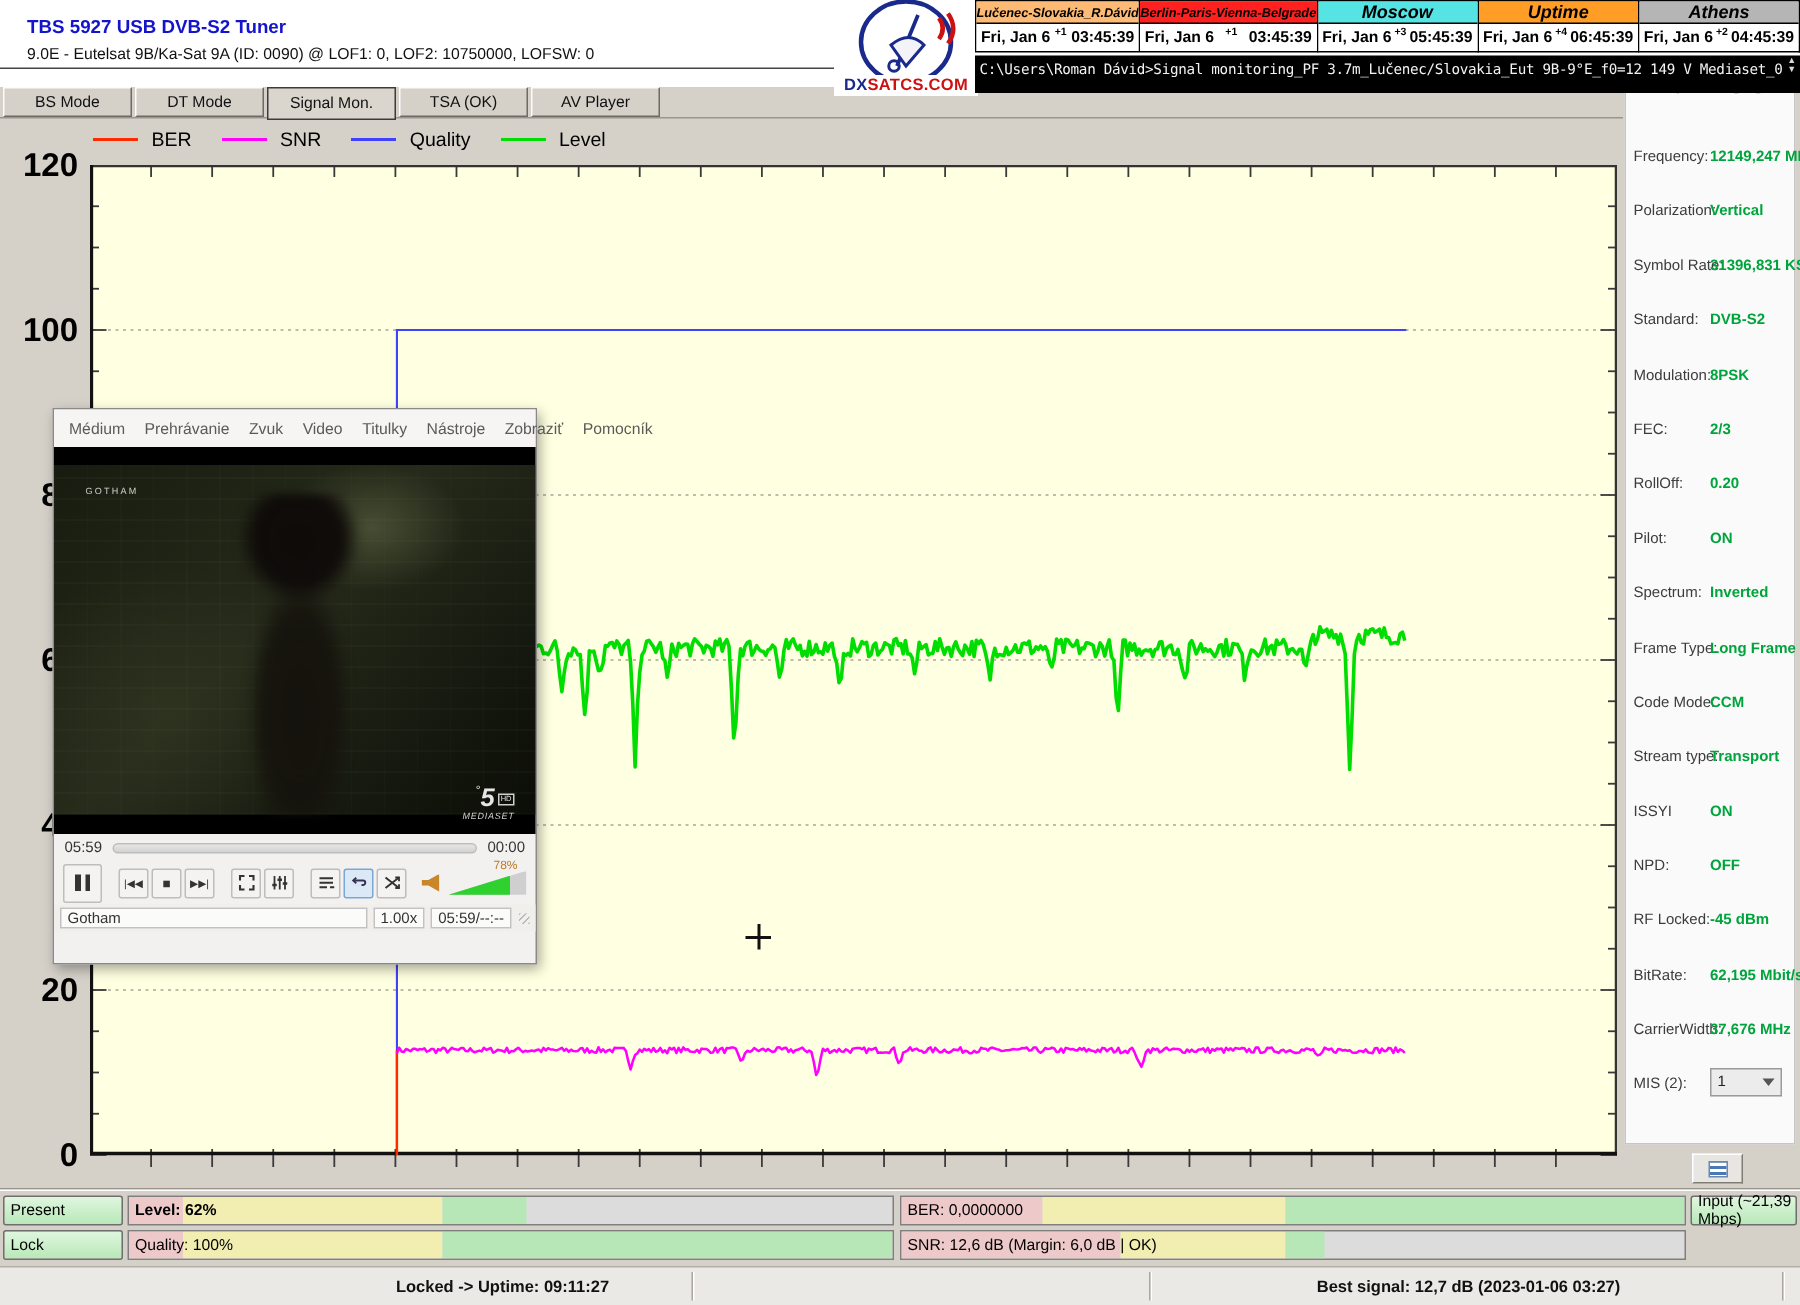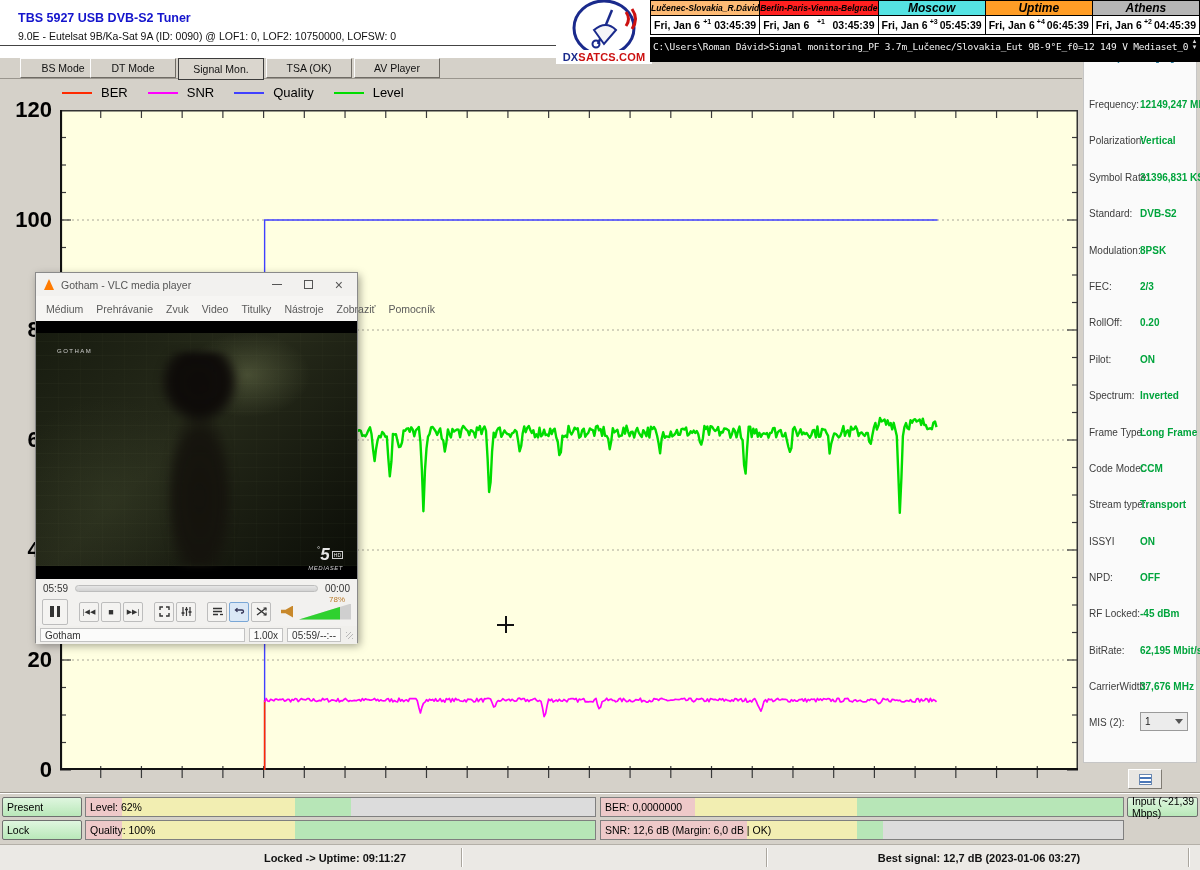--- a/index.html
+++ b/index.html
@@ -223,21 +223,21 @@
 
   <div class="terminal">
     <div class="terminal-text">C:\Users\Roman Dávid&gt;Signal monitoring_PF 3.7m_Lučenec/Slovakia_Eut 9B-9°E_f0=12 149 V Mediaset_01/2023</div>
     <div class="terminal-scroll">
       <span>▲</span>
       <span>▼</span>
     </div>
   </div>
 
   <div class="tabbar" id="tabbar">
-      <div class="tab" style="left: 20px;">BS Mode</div>
+      <div class="tab" style="left: 2px;">BS Mode</div>
       <div class="tab" style="left: 90px;">DT Mode</div>
       <div class="tab active" style="left: 178px;">Signal Mon.</div>
       <div class="tab" style="left: 266px;">TSA (OK)</div>
       <div class="tab" style="left: 354px;">AV Player</div>
     </div>
 
   <div class="legend" id="legend">
       <div class="legend-item">
         <span class="legend-line" style="background: rgb(255, 42, 0);"></span>
         <span class="legend-label">BER</span>
@@ -375,29 +375,20 @@
       <line x1="0" y1="659" x2="1018" y2="659" stroke="#111" stroke-width="2.2"></line>
       <polyline points="204.61800000000002,660 204.61800000000002,110 877.516,110" fill="none" stroke="#4040ff" stroke-width="1.4"></polyline>
       <line x1="204.61800000000002" y1="660" x2="204.61800000000002" y2="590.15" stroke="#ff2a00" stroke-width="1.6"></line>
       <polyline points="204.6,592.1 206.1,588.5 207.7,591.0 209.2,591.3 210.7,589.3 212.3,590.0 213.8,590.8 215.3,589.2 216.8,589.2 218.4,590.0 219.9,589.4 221.4,589.6 222.9,588.9 224.5,591.1 226.0,590.6 227.5,589.3 229.1,589.4 230.6,591.9 232.1,589.4 233.6,590.3 235.2,588.5 236.7,589.0 238.2,591.6 239.7,590.1 241.3,588.5 242.8,589.4 244.3,589.6 245.8,589.9 247.4,588.6 248.9,588.6 250.4,590.6 252.0,590.8 253.5,588.9 255.0,590.8 256.5,591.5 258.1,590.9 259.6,590.4 261.1,590.9 262.6,588.5 264.2,589.9 265.7,589.3 267.2,588.7 268.8,591.8 270.3,591.0 271.8,589.9 273.3,590.1 274.9,590.5 276.4,591.3 277.9,588.6 279.4,591.9 281.0,590.7 282.5,590.8 284.0,589.5 285.5,588.5 287.1,590.1 288.6,591.4 290.1,590.5 291.7,591.0 293.2,590.7 294.7,590.4 296.2,590.8 297.8,590.0 299.3,589.7 300.8,591.2 302.3,588.6 303.9,590.3 305.4,588.8 306.9,589.6 308.5,589.6 310.0,590.1 311.5,590.1 313.0,589.4 314.6,588.5 316.1,590.5 317.6,589.3 319.1,591.1 320.7,589.8 322.2,590.7 323.7,590.8 325.3,590.6 326.8,589.0 328.3,588.7 329.8,591.6 331.4,588.9 332.9,591.8 334.4,590.5 335.9,591.5 337.5,591.8 339.0,588.2 340.5,591.2 342.0,589.6 343.6,591.5 345.1,590.3 346.6,589.8 348.2,591.5 349.7,588.5 351.2,588.7 352.7,588.6 354.3,588.7 355.8,588.6 357.3,590.7 358.8,597.3 360.4,603.0 361.9,597.4 363.4,593.4 365.0,592.1 366.5,589.7 368.0,591.2 369.5,589.2 371.1,590.2 372.6,589.4 374.1,591.2 375.6,588.7 377.2,591.2 378.7,590.6 380.2,588.6 381.8,591.6 383.3,590.2 384.8,592.1 386.3,588.6 387.9,589.6 389.4,588.5 390.9,592.0 392.4,588.6 394.0,591.4 395.5,588.3 397.0,589.9 398.5,589.5 400.1,591.0 401.6,591.2 403.1,591.3 404.7,589.9 406.2,591.9 407.7,589.1 409.2,589.4 410.8,589.3 412.3,590.2 413.8,591.9 415.3,591.7 416.9,588.5 418.4,591.6 419.9,589.4 421.5,588.6 423.0,591.9 424.5,588.7 426.0,588.8 427.6,588.3 429.1,588.4 430.6,589.1 432.1,592.8 433.7,597.0 435.2,596.3 436.7,592.2 438.2,590.5 439.8,591.2 441.3,590.5 442.8,588.7 444.4,589.9 445.9,590.7 447.4,589.7 448.9,589.2 450.5,590.8 452.0,589.3 453.5,590.4 455.0,591.3 456.6,590.9 458.1,588.3 459.6,588.2 461.2,589.6 462.7,588.7 464.2,588.5 465.7,591.3 467.3,589.6 468.8,591.6 470.3,590.2 471.8,589.9 473.4,589.1 474.9,588.4 476.4,590.2 478.0,591.4 479.5,590.4 481.0,591.4 482.5,597.8 484.1,606.6 485.6,603.7 487.1,595.6 488.6,589.2 490.2,590.7 491.7,589.2 493.2,592.0 494.7,590.9 496.3,590.0 497.8,591.3 499.3,589.3 500.9,591.0 502.4,591.2 503.9,589.5 505.4,590.4 507.0,591.8 508.5,589.1 510.0,588.9 511.5,588.6 513.1,588.6 514.6,589.5 516.1,588.4 517.7,592.0 519.2,589.1 520.7,589.8 522.2,589.3 523.8,588.6 525.3,591.9 526.8,591.6 528.3,591.8 529.9,591.7 531.4,591.7 532.9,592.0 534.4,589.7 536.0,588.4 537.5,594.9 539.0,598.6 540.6,597.2 542.1,591.8 543.6,591.1 545.1,590.3 546.7,588.2 548.2,590.4 549.7,589.5 551.2,589.1 552.8,590.5 554.3,590.5 555.8,591.8 557.4,591.2 558.9,589.0 560.4,588.3 561.9,591.5 563.5,588.5 565.0,590.1 566.5,591.6 568.0,591.3 569.6,589.8 571.1,591.4 572.6,591.8 574.2,591.0 575.7,589.6 577.2,589.9 578.7,590.2 580.3,588.2 581.8,591.8 583.3,590.5 584.8,590.9 586.4,592.1 587.9,592.1 589.4,590.5 590.9,591.7 592.5,591.2 594.0,588.5 595.5,589.1 597.1,589.1 598.6,590.4 600.1,588.8 601.6,588.4 603.2,589.0 604.7,589.5 606.2,589.9 607.7,590.7 609.3,590.5 610.8,590.2 612.3,590.2 613.9,589.9 615.4,589.3 616.9,589.5 618.4,589.6 620.0,589.3 621.5,588.7 623.0,588.8 624.5,588.3 626.1,590.4 627.6,590.2 629.1,588.4 630.7,588.3 632.2,590.7 633.7,591.8 635.2,590.8 636.8,588.7 638.3,589.3 639.8,589.2 641.3,588.4 642.9,589.0 644.4,591.3 645.9,591.2 647.4,589.0 649.0,591.7 650.5,588.6 652.0,589.0 653.6,589.6 655.1,589.3 656.6,590.0 658.1,590.4 659.7,588.7 661.2,589.9 662.7,588.7 664.2,591.0 665.8,589.4 667.3,590.4 668.8,590.6 670.4,591.4 671.9,589.8 673.4,591.2 674.9,588.6 676.5,588.9 678.0,590.8 679.5,589.4 681.0,588.7 682.6,591.6 684.1,590.9 685.6,588.5 687.1,592.1 688.7,591.6 690.2,590.5 691.7,592.0 693.3,589.4 694.8,588.6 696.3,591.4 697.8,595.2 699.4,598.2 700.9,601.2 702.4,597.3 703.9,591.6 705.5,589.7 707.0,592.0 708.5,588.9 710.1,589.8 711.6,589.2 713.1,591.6 714.6,590.8 716.2,589.3 717.7,588.4 719.2,590.0 720.7,589.8 722.3,589.1 723.8,589.4 725.3,589.3 726.9,589.8 728.4,591.7 729.9,591.9 731.4,589.7 733.0,591.2 734.5,589.8 736.0,591.1 737.5,591.2 739.1,589.7 740.6,589.7 742.1,588.9 743.6,591.2 745.2,588.6 746.7,591.9 748.2,589.4 749.8,590.5 751.3,589.0 752.8,589.5 754.3,589.0 755.9,591.7 757.4,588.5 758.9,590.1 760.4,588.9 762.0,590.4 763.5,588.7 765.0,589.0 766.6,589.3 768.1,588.6 769.6,588.8 771.1,591.3 772.7,589.3 774.2,591.5 775.7,591.6 777.2,588.4 778.8,588.4 780.3,591.9 781.8,591.8 783.4,591.1 784.9,588.5 786.4,588.7 787.9,588.4 789.5,591.0 791.0,591.3 792.5,592.0 794.0,590.3 795.6,589.9 797.1,591.5 798.6,590.8 800.1,590.2 801.7,591.2 803.2,591.9 804.7,591.9 806.3,591.7 807.8,589.7 809.3,590.3 810.8,589.0 812.4,589.3 813.9,590.1 815.4,589.4 816.9,592.2 818.5,593.6 820.0,593.1 821.5,591.5 823.1,588.4 824.6,589.3 826.1,589.8 827.6,589.0 829.2,591.4 830.7,591.8 832.2,589.3 833.7,589.6 835.3,590.4 836.8,590.0 838.3,590.6 839.8,590.2 841.4,591.6 842.9,591.8 844.4,591.8 846.0,590.7 847.5,590.7 849.0,591.3 850.5,589.6 852.1,591.6 853.6,591.9 855.1,592.1 856.6,588.9 858.2,588.7 859.7,591.9 861.2,589.1 862.8,590.8 864.3,590.5 865.8,588.6 867.3,589.0 868.9,592.0 870.4,588.3 871.9,591.3 873.4,589.6 875.0,590.4 876.5,591.9" fill="none" stroke="#ff00ff" stroke-width="1.7" stroke-linejoin="round"></polyline>
       <polyline points="204.6,325.7 206.1,318.7 207.7,318.7 209.2,324.8 210.7,317.4 212.3,318.0 213.8,324.0 215.3,322.2 216.8,324.2 218.4,324.7 219.9,317.1 221.4,317.3 222.9,319.6 224.5,321.8 226.0,317.3 227.5,317.9 229.1,318.0 230.6,318.6 232.1,316.1 233.6,319.4 235.2,324.3 236.7,319.2 238.2,323.9 239.7,317.3 241.3,325.8 242.8,317.6 244.3,319.8 245.8,317.9 247.4,322.2 248.9,318.2 250.4,317.8 252.0,327.3 253.5,325.0 255.0,325.4 256.5,327.5 258.1,320.8 259.6,318.0 261.1,320.2 262.6,317.5 264.2,317.3 265.7,318.0 267.2,325.3 268.8,321.0 270.3,322.2 271.8,323.1 273.3,321.3 274.9,318.7 276.4,321.5 277.9,323.2 279.4,321.8 281.0,324.8 282.5,319.3 284.0,318.5 285.5,324.2 287.1,324.7 288.6,320.4 290.1,321.1 291.7,316.4 293.2,320.9 294.7,324.0 296.2,320.5 297.8,320.9 299.3,320.1 300.8,320.9 302.3,325.8 303.9,325.3 305.4,326.4 306.9,323.8 308.5,320.1 310.0,317.2 311.5,323.9 313.0,338.8 314.6,351.1 316.1,338.7 317.6,330.2 319.1,325.9 320.7,327.2 322.2,322.0 323.7,323.3 325.3,326.7 326.8,326.4 328.3,348.1 329.8,366.3 331.4,351.7 332.9,323.9 334.4,324.5 335.9,324.1 337.5,331.0 339.0,337.1 340.5,336.7 342.0,332.5 343.6,320.4 345.1,320.8 346.6,318.7 348.2,318.3 349.7,321.8 351.2,317.3 352.7,319.5 354.3,326.3 355.8,320.3 357.3,318.9 358.8,317.0 360.4,331.8 361.9,360.1 363.4,401.3 365.0,359.8 366.5,338.3 368.0,326.6 369.5,324.1 371.1,317.4 372.6,316.9 374.1,319.0 375.6,321.2 377.2,324.9 378.7,321.3 380.2,318.4 381.8,328.7 383.3,330.5 384.8,341.5 386.3,333.3 387.9,319.4 389.4,324.1 390.9,327.5 392.4,318.9 394.0,321.6 395.5,320.4 397.0,319.4 398.5,319.6 400.1,327.2 401.6,319.3 403.1,315.9 404.7,317.6 406.2,319.6 407.7,320.9 409.2,325.2 410.8,320.2 412.3,320.9 413.8,322.5 415.3,327.5 416.9,317.4 418.4,319.9 419.9,316.0 421.5,324.1 423.0,318.8 424.5,316.4 426.0,320.9 427.6,348.6 429.1,382.0 430.6,372.0 432.1,341.3 433.7,322.6 435.2,327.2 436.7,320.9 438.2,318.4 439.8,317.6 441.3,326.8 442.8,324.1 444.4,320.4 445.9,322.7 447.4,324.0 448.9,324.3 450.5,326.9 452.0,323.3 453.5,322.6 455.0,320.1 456.6,321.7 458.1,330.7 459.6,341.4 461.2,336.0 462.7,323.2 464.2,316.4 465.7,322.2 467.3,317.7 468.8,315.9 470.3,320.0 471.8,322.9 473.4,320.2 474.9,327.2 476.4,324.3 478.0,327.5 479.5,317.6 481.0,326.4 482.5,324.9 484.1,319.7 485.6,325.1 487.1,324.5 488.6,326.1 490.2,318.6 491.7,324.1 493.2,320.2 494.7,318.7 496.3,327.6 497.8,332.0 499.3,345.1 500.9,342.1 502.4,325.7 503.9,326.9 505.4,325.6 507.0,327.3 508.5,315.9 510.0,322.0 511.5,324.5 513.1,321.5 514.6,317.7 516.1,319.2 517.7,318.2 519.2,327.7 520.7,326.4 522.2,320.3 523.8,318.7 525.3,326.7 526.8,324.3 528.3,322.9 529.9,318.5 531.4,319.6 532.9,320.2 534.4,325.9 536.0,316.5 537.5,315.7 539.0,320.3 540.6,319.1 542.1,325.9 543.6,317.0 545.1,325.9 546.7,326.0 548.2,328.8 549.7,339.2 551.2,331.6 552.8,318.2 554.3,322.4 555.8,321.1 557.4,319.8 558.9,326.6 560.4,325.7 561.9,325.6 563.5,317.7 565.0,323.7 566.5,315.8 568.0,321.3 569.6,326.2 571.1,322.0 572.6,321.7 574.2,327.6 575.7,321.2 577.2,317.9 578.7,322.5 580.3,325.2 581.8,327.0 583.3,320.1 584.8,322.5 586.4,326.2 587.9,317.7 589.4,327.6 590.9,316.8 592.5,319.1 594.0,317.0 595.5,319.7 597.1,325.8 598.6,333.3 600.1,343.3 601.6,329.1 603.2,322.2 604.7,327.8 606.2,326.3 607.7,326.7 609.3,327.1 610.8,321.6 612.3,326.4 613.9,325.1 615.4,323.4 616.9,319.9 618.4,324.8 620.0,324.8 621.5,319.1 623.0,318.7 624.5,319.6 626.1,317.4 627.6,325.6 629.1,324.4 630.7,321.2 632.2,322.9 633.7,320.6 635.2,322.9 636.8,321.1 638.3,324.2 639.8,331.6 641.3,334.6 642.9,328.2 644.4,316.0 645.9,318.9 647.4,316.5 649.0,324.9 650.5,316.2 652.0,316.6 653.6,319.2 655.1,320.9 656.6,320.0 658.1,317.0 659.7,325.6 661.2,322.0 662.7,322.5 664.2,318.5 665.8,318.7 667.3,319.4 668.8,320.4 670.4,327.7 671.9,324.2 673.4,318.6 674.9,321.0 676.5,327.4 678.0,321.1 679.5,316.6 681.0,327.7 682.6,330.4 684.1,355.1 685.6,363.6 687.1,338.6 688.7,316.7 690.2,316.7 691.7,327.1 693.3,318.7 694.8,323.4 696.3,319.3 697.8,326.7 699.4,322.8 700.9,326.8 702.4,324.1 703.9,323.3 705.5,324.0 707.0,323.1 708.5,327.7 710.1,323.0 711.6,322.7 713.1,318.1 714.6,317.9 716.2,327.2 717.7,322.4 719.2,320.9 720.7,320.1 722.3,326.2 723.8,326.4 725.3,322.9 726.9,330.4 728.4,337.0 729.9,341.8 731.4,338.1 733.0,319.2 734.5,317.1 736.0,321.0 737.5,325.9 739.1,322.7 740.6,319.3 742.1,324.4 743.6,322.5 745.2,324.1 746.7,323.1 748.2,325.4 749.8,327.7 751.3,325.1 752.8,320.3 754.3,319.9 755.9,327.4 757.4,316.4 758.9,326.8 760.4,326.5 762.0,319.0 763.5,319.5 765.0,319.6 766.6,323.2 768.1,325.9 769.6,343.6 771.1,334.3 772.7,328.2 774.2,323.4 775.7,323.8 777.2,325.4 778.8,327.4 780.3,325.9 781.8,321.6 783.4,316.1 784.9,325.9 786.4,321.6 787.9,320.2 789.5,326.3 791.0,316.7 792.5,319.6 794.0,319.1 795.6,316.4 797.1,319.4 798.6,326.0 800.1,323.1 801.7,322.4 803.2,324.5 804.7,326.0 806.3,322.9 807.8,322.9 809.3,331.8 810.8,333.7 812.4,325.0 813.9,317.5 815.4,313.0 816.9,319.5 818.5,315.4 820.0,307.9 821.5,311.5 823.1,310.6 824.6,309.5 826.1,314.7 827.6,310.3 829.2,315.2 830.7,313.1 832.2,319.4 833.7,312.8 835.3,319.5 836.8,325.9 838.3,363.9 839.8,402.9 841.4,368.0 842.9,326.1 844.4,317.3 846.0,313.1 847.5,318.3 849.0,319.3 850.5,310.2 852.1,312.7 853.6,309.8 855.1,309.2 856.6,311.5 858.2,310.6 859.7,309.5 861.2,314.9 862.8,308.6 864.3,315.0 865.8,315.0 867.3,319.2 868.9,318.6 870.4,318.3 871.9,319.2 873.4,312.6 875.0,311.4 876.5,317.1" fill="none" stroke="#00dd00" stroke-width="2.4" stroke-linejoin="round"></polyline>
     </svg>
 
   <div class="crosshair"></div>
 
   <div class="vlc">
-    <div class="vlc-titlebar">
-      <span class="vlc-cone"></span>
-      <span class="vlc-title">Gotham - VLC media player</span>
-      <span class="vlc-ctrls">
-        <span class="vlc-min"></span>
-        <span class="vlc-max"></span>
-        <span class="vlc-close">×</span>
-      </span>
-    </div>
     <div class="vlc-menubar" id="vlc-menu">
         <span>Médium</span>
         <span>Prehrávanie</span>
         <span>Zvuk</span>
         <span>Video</span>
         <span>Titulky</span>
         <span>Nástroje</span>
         <span>Zobraziť</span>
         <span>Pomocník</span>
       </div>
@@ -560,21 +551,21 @@
       </span>
     </div>
   </div>
   <div class="sb-button">
     <span class="sb-button-icon"></span>
   </div>
 
   <div class="groove-top"></div>
   <div class="badge" style="left:2px;  top:797px; width:80px;">Present</div>
   <div class="badge" style="left:2px;  top:820px; width:80px;">Lock</div>
-  <div class="meter" style="left:85px; top:797px; width:511px;" id="meter-level">
+  <div class="meter" style="left:85px; top:797px; width:511px;font-weight:bold;" id="meter-level">
       <div class="zone" style="left: 0%; width: 7%; background: rgb(238, 201, 201);"></div>
       <div class="zone" style="left: 7%; width: 34%; background: rgb(242, 238, 178);"></div>
       <div class="zone" style="left: 41%; width: 11%; background: rgb(183, 230, 183);"></div>
       <div class="mlabel">Level: 62%</div>
     </div>
   <div class="meter" style="left:85px; top:820px; width:511px;" id="meter-quality">
       <div class="zone" style="left: 0%; width: 7%; background: rgb(238, 201, 201);"></div>
       <div class="zone" style="left: 7%; width: 34%; background: rgb(242, 238, 178);"></div>
       <div class="zone" style="left: 41%; width: 59%; background: rgb(183, 230, 183);"></div>
       <div class="mlabel">Quality: 100%</div>

